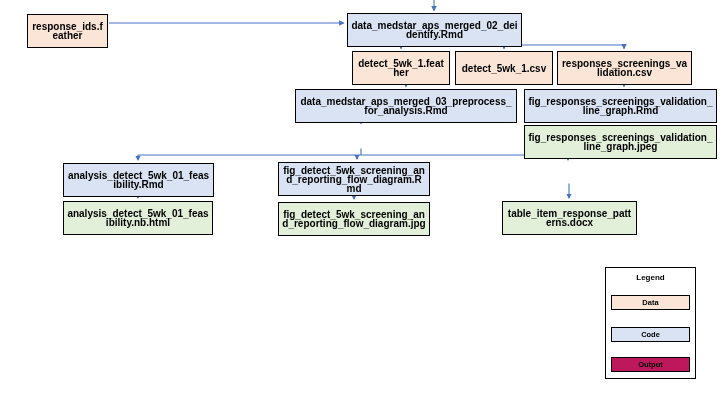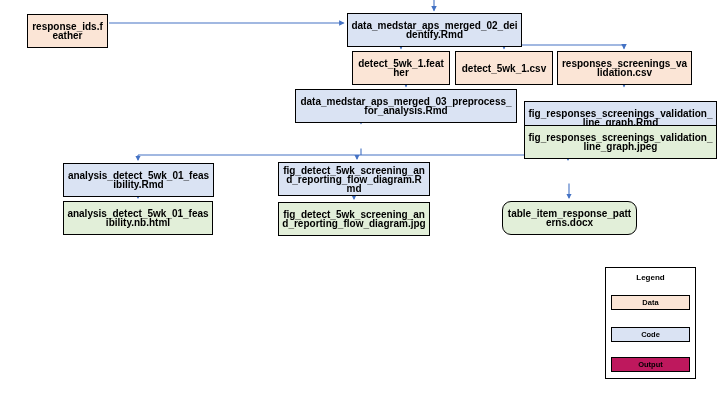--- a/index.html
+++ b/index.html
@@ -59,27 +59,27 @@
     <path class="connector" d="M354,187.5 L354,199" marker-end="url(#ah)"></path>
     <path class="connector" d="M569,183.5 L569,198" marker-end="url(#ah)"></path>
   </svg>
 
   <div class="node" style="left: 27px; top: 14px; width: 81px; height: 19px; background: rgb(251, 229, 214);">response_ids.feather</div>
   <div class="node" style="left: 347px; top: 13px; width: 175px; height: 20px; background: rgb(218, 227, 243);">data_medstar_aps_merged_02_deidentify.Rmd</div>
   <div class="node" style="left: 352px; top: 51px; width: 98px; height: 21px; background: rgb(251, 229, 214);">detect_5wk_1.feather</div>
   <div class="node" style="left: 455px; top: 51px; width: 98px; height: 21px; background: rgb(251, 229, 214);">detect_5wk_1.csv</div>
   <div class="node" style="left: 557px; top: 51px; width: 135px; height: 21px; background: rgb(251, 229, 214);">responses_screenings_validation.csv</div>
   <div class="node" style="left: 295px; top: 89px; width: 222px; height: 21px; background: rgb(218, 227, 243);">data_medstar_aps_merged_03_preprocess_for_analysis.Rmd</div>
-  <div class="node" style="left: 524px; top: 89px; width: 193px; height: 21px; background: rgb(218, 227, 243); margin-top: 12px;">fig_responses_screenings_validation_line_graph.Rmd</div>
+  <div class="node" style="left: 524px; top: 89px; width: 193px; height: 21px; background: rgb(218, 227, 243);">fig_responses_screenings_validation_line_graph.Rmd</div>
   <div class="node" style="left: 524px; top: 125px; width: 193px; height: 21px; background: rgb(226, 239, 217);">fig_responses_screenings_validation_line_graph.jpeg</div>
   <div class="node" style="left: 63px; top: 163px; width: 151px; height: 22px; background: rgb(218, 227, 243);">analysis_detect_5wk_01_feasibility.Rmd</div>
   <div class="node" style="left: 278px; top: 162px; width: 152px; height: 25px; background: rgb(218, 227, 243);">fig_detect_5wk_screening_and_reporting_flow_diagram.Rmd</div>
   <div class="node" style="left: 63px; top: 201px; width: 150px; height: 21px; background: rgb(226, 239, 217);">analysis_detect_5wk_01_feasibility.nb.html</div>
   <div class="node" style="left: 278px; top: 202px; width: 152px; height: 23px; background: rgb(226, 239, 217);">fig_detect_5wk_screening_and_reporting_flow_diagram.jpg</div>
-  <div class="node" style="left: 502px; top: 201px; width: 135px; height: 20px; background: rgb(226, 239, 217); border-radius: 9px;">table_item_response_patterns.docx</div>
+  <div class="node" style="left: 502px; top: 201px; width: 135px; height: 20px; background: rgb(226, 239, 217);">table_item_response_patterns.docx</div>
 
   <div class="legend" style="left:605px;top:267px;width:91px;height:112px">
     <div class="legend-title">Legend</div>
     <div class="swatch" style="left: 5px; top: 27px; width: 79px; height: 15px; background: rgb(251, 229, 214);">Data</div>
     <div class="swatch" style="left: 5px; top: 59px; width: 79px; height: 15px; background: rgb(218, 227, 243);">Code</div>
     <div class="swatch" style="left: 5px; top: 89px; width: 79px; height: 15px; background: #be185d;">Output</div>
   </div>
 
 </div>
 

